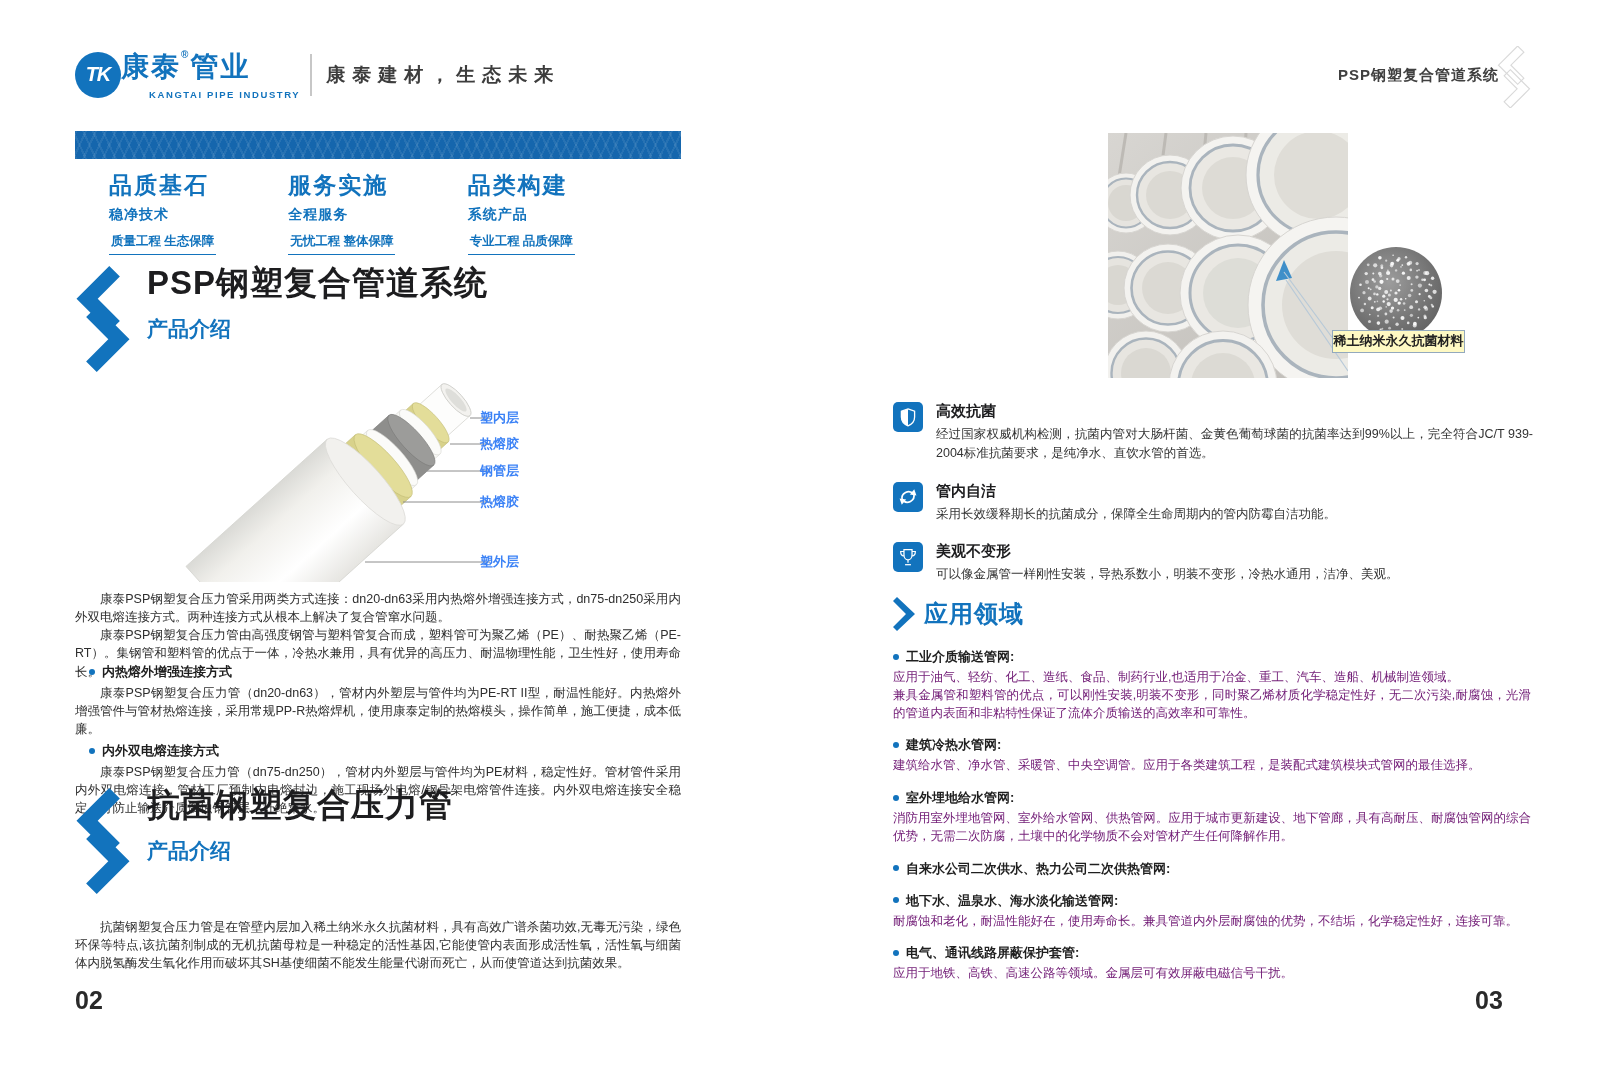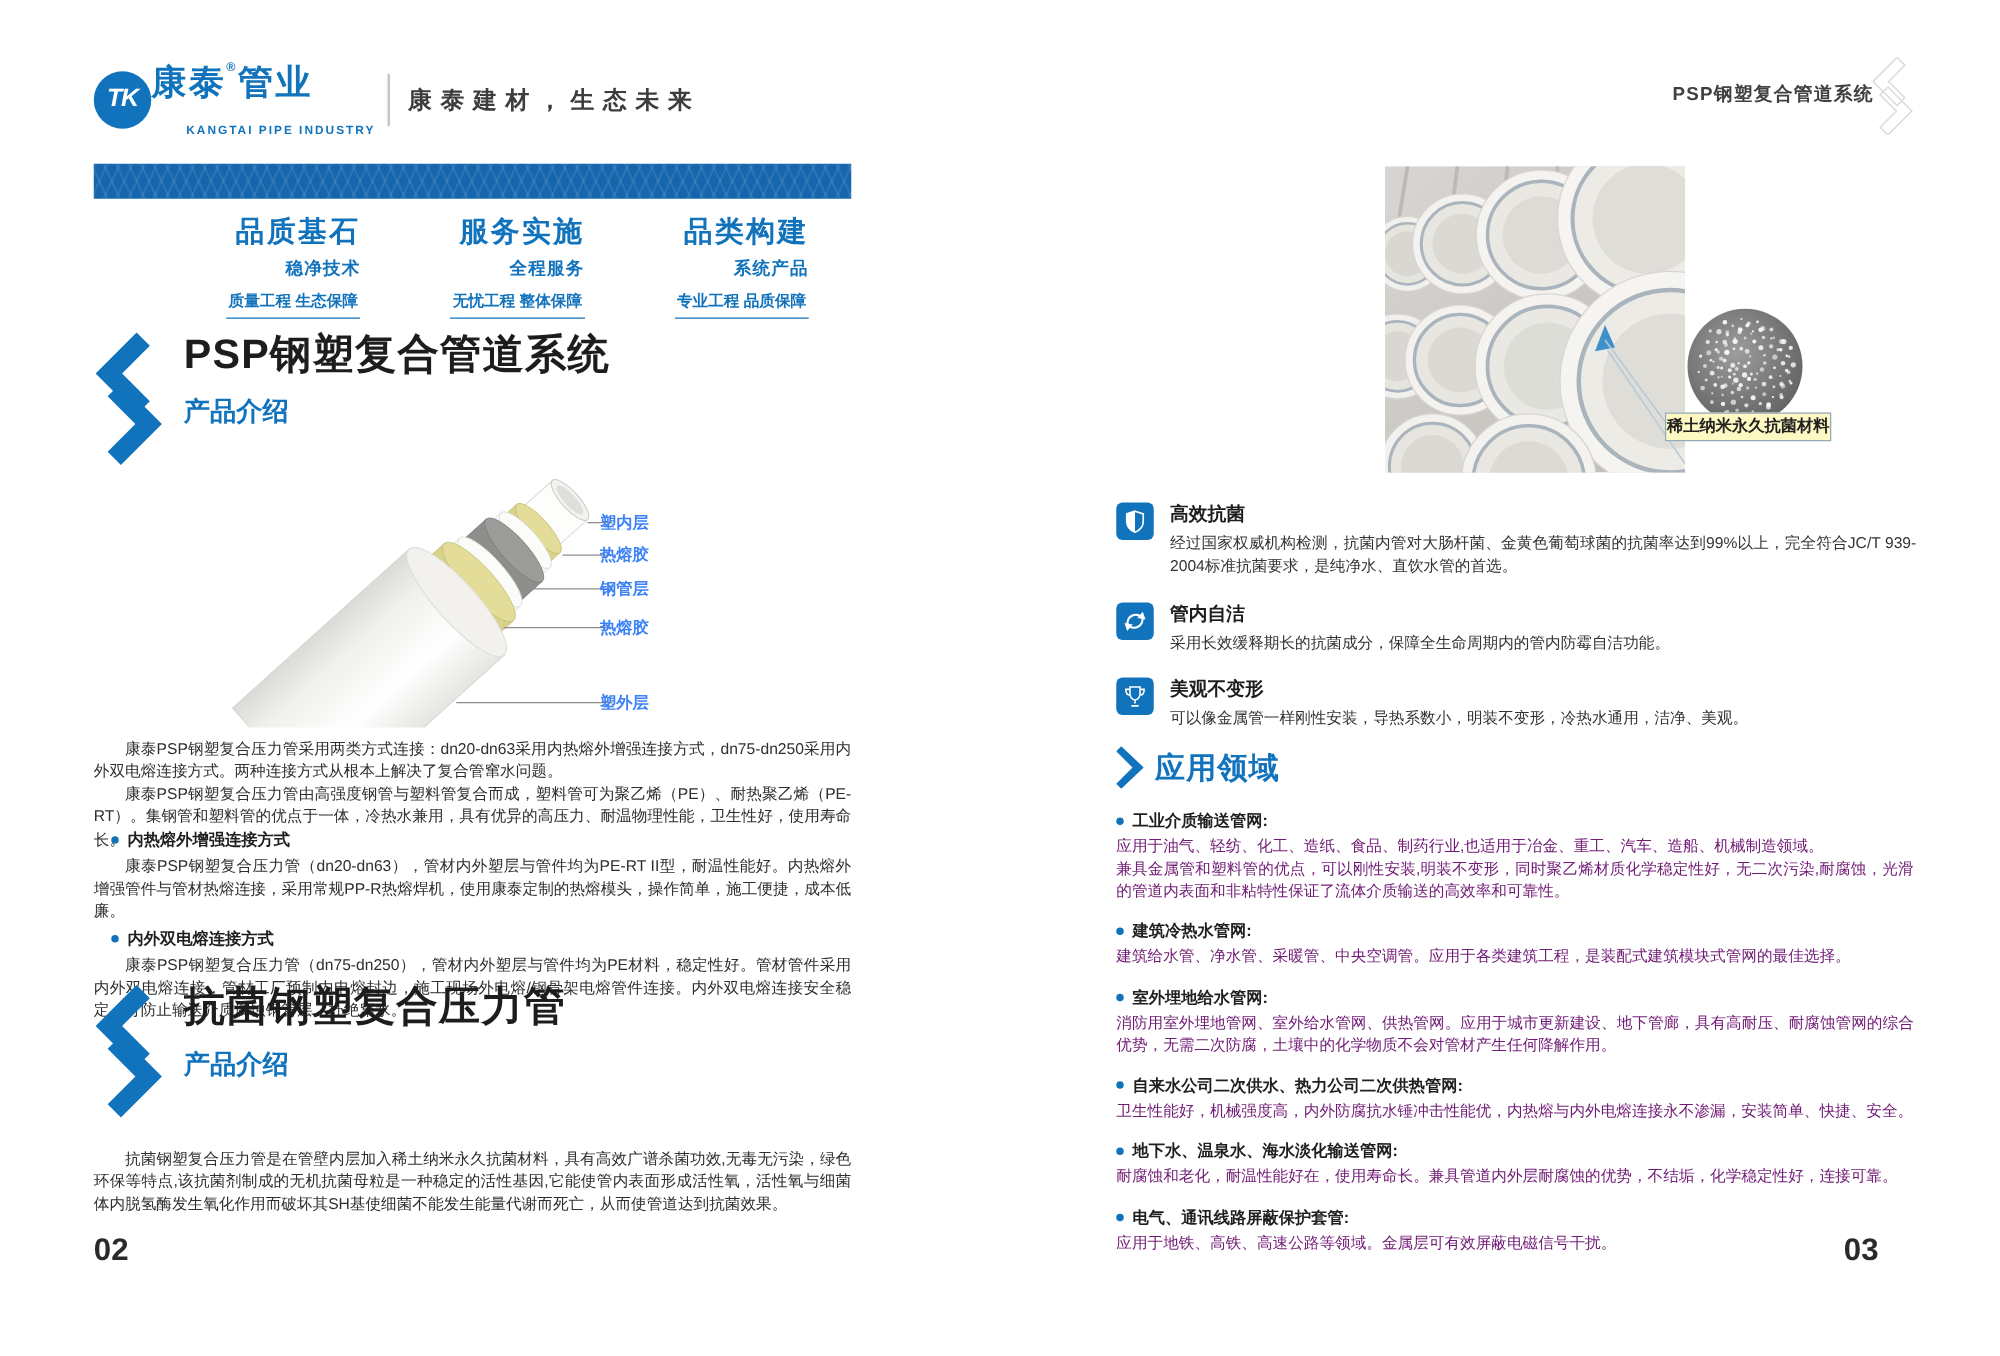--- a/index.html
+++ b/index.html
@@ -9,39 +9,39 @@
   .abs{position:absolute;}
 
   
   .hdr-logo{left:75px;top:50px;display:flex;align-items:center;}
   .tk-circle{width:46px;height:46px;border-radius:50%;background:var(--accent);
     display:flex;align-items:center;justify-content:center;color:#fff;font-weight:800;
     font-style:italic;font-size:20px;letter-spacing:-1px;}
   .brand-col{line-height:1;}
   .brand-main{font-size:28px;font-weight:900;color:var(--accent);letter-spacing:2px;}
   .brand-main sup{font-size:10px;vertical-align:18px;}
-  .brand-sub{font-size:9.5px;font-weight:700;color:var(--accent);letter-spacing:1.6px;margin-top:20px;padding-left:28px;}
+  .brand-sub{font-size:9.5px;font-weight:700;color:var(--accent);letter-spacing:1.6px;margin-top:9px;padding-left:28px;}
   .hdr-divider{width:2px;height:42px;background:#c7c7c7;margin:0 14px 0 10px;}
   .tagline{font-size:19px;font-weight:700;color:#3d3d3d;letter-spacing:7px;}
   .hdr-topic{left:1338px;top:66px;font-size:15px;font-weight:600;color:#404040;letter-spacing:1px;}
   .hdr-mark{left:1497px;top:46px;}
 
   
   .page-left{left:75px;top:0;width:606px;height:1085px;position:absolute;}
   .page-right{left:890px;top:0;width:646px;height:1085px;position:absolute;}
 
   
   .blue-bar{left:0;top:131px;width:606px;height:28px;background-color:var(--bar);
     background-image:
       repeating-linear-gradient(115deg, rgba(255,255,255,0.08) 0 2px, transparent 2px 9px),
       repeating-linear-gradient(65deg, rgba(255,255,255,0.08) 0 2px, transparent 2px 9px);}
 
   
   .pillars{left:0;top:170px;width:606px;display:flex;padding:0 34px;box-sizing:border-box;}
-  .pillar{flex:1;text-align:right;}
+  .pillar{flex:1;text-align:left;font-family:Liberation Serif, serif;}
   .pillar-title{font-size:23px;font-weight:900;color:var(--accent);letter-spacing:2px;}
   .pillar-l2{font-size:14px;font-weight:700;color:var(--accent);margin-top:5px;letter-spacing:1px;}
   .pillar-l3{font-size:12.5px;font-weight:700;color:var(--accent);margin-top:9px;
     display:inline-block;border-bottom:1.5px solid var(--accent);padding:0 2px 4px;}
 
   
   .section-head{display:flex;align-items:flex-start;}
   .sec1{left:0;top:266px;} .sec2{left:0;top:788px;}
   .sec-text{margin-left:16px;}
   .sec-title{font-size:33px;font-weight:900;color:#1d1d1f;letter-spacing:1px;line-height:1.05;}
@@ -476,21 +476,20 @@
     <div class="app">
       <div class="app-head">建筑冷热水管网:</div>
       <div class="app-line">建筑给水管、净水管、采暖管、中央空调管。应用于各类建筑工程，是装配式建筑模块式管网的最佳选择。</div>
     </div>
     <div class="app">
       <div class="app-head">室外埋地给水管网:</div>
       <div class="app-line">消防用室外埋地管网、室外给水管网、供热管网。应用于城市更新建设、地下管廊，具有高耐压、耐腐蚀管网的综合优势，无需二次防腐，土壤中的化学物质不会对管材产生任何降解作用。</div>
     </div>
     <div class="app">
       <div class="app-head">自来水公司二次供水、热力公司二次供热管网:</div>
-      <div class="app-line">卫生性能好，机械强度高，内外防腐抗水锤冲击性能优，内热熔与内外电熔连接永不渗漏，安装简单、快捷、安全。</div>
     </div>
     <div class="app">
       <div class="app-head">地下水、温泉水、海水淡化输送管网:</div>
       <div class="app-line">耐腐蚀和老化，耐温性能好在，使用寿命长。兼具管道内外层耐腐蚀的优势，不结垢，化学稳定性好，连接可靠。</div>
     </div>
     <div class="app">
       <div class="app-head">电气、通讯线路屏蔽保护套管:</div>
       <div class="app-line">应用于地铁、高铁、高速公路等领域。金属层可有效屏蔽电磁信号干扰。</div>
     </div>
   </div>

